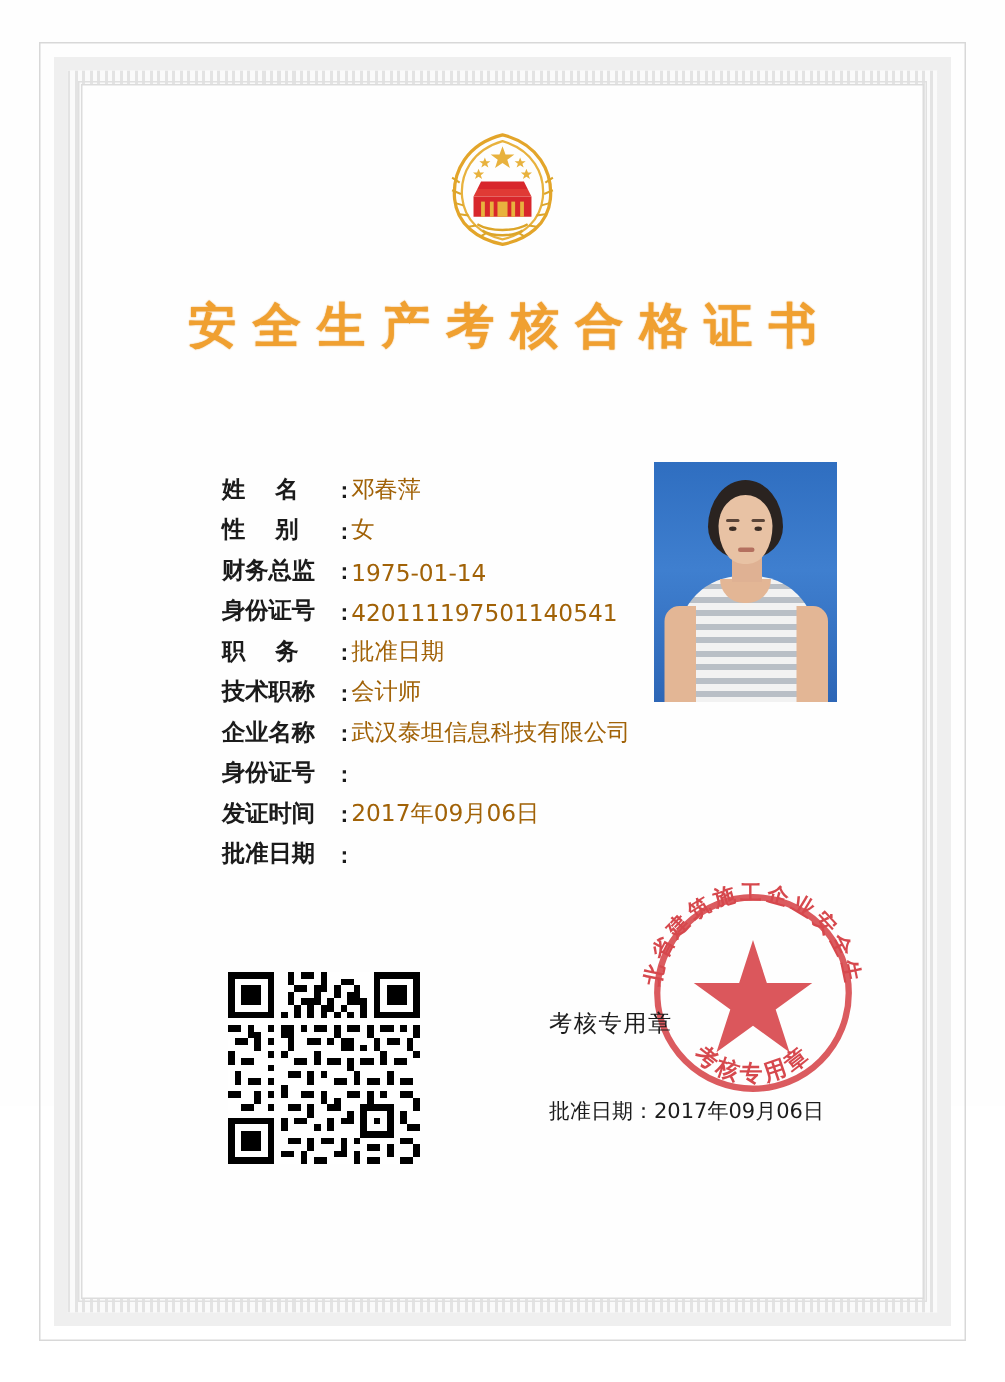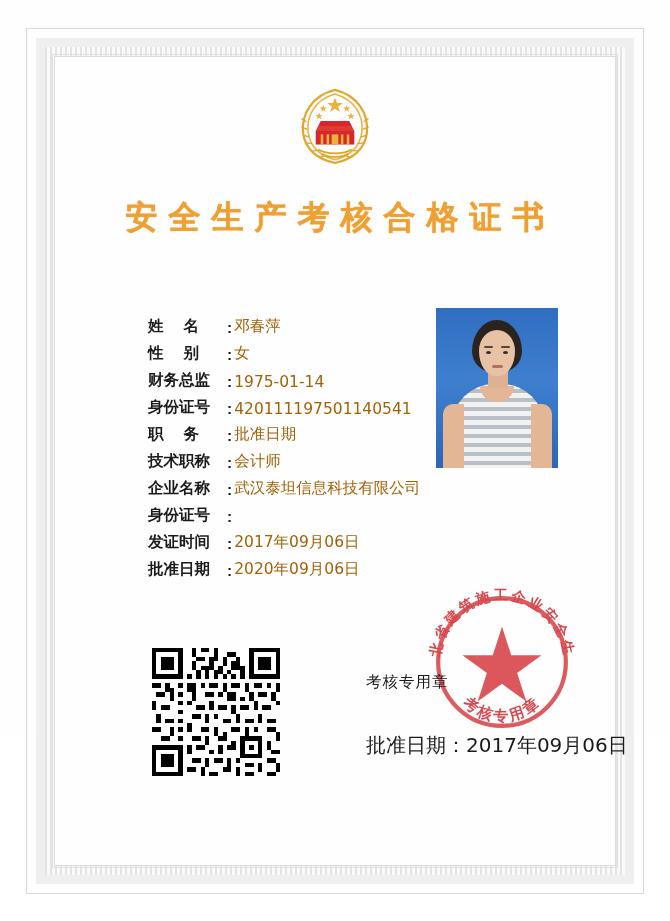--- a/index.html
+++ b/index.html
@@ -229,21 +229,21 @@
     top: 672px;
     font-size: 15.5px;
     color: #1b1b1b;
     font-family: "DejaVu Sans", "Liberation Sans", sans-serif;
     letter-spacing: 1px;
   }
   .approve {
     position: absolute;
     left: 366px;
     top: 732px;
-    font-size: 20px;
+    font-size: 14px;
     color: #1b1b1b;
     font-family: "DejaVu Sans", "Liberation Sans", sans-serif;
     white-space: nowrap;
   }
 </style>
 </head>
 <body>
 
 <div class="cert">
 
@@ -348,21 +348,20 @@
 
     <div class="field-row">
       <span class="f-label"><span class="lab-col sp-c">发证时间</span></span>
       <span class="f-colon">:</span>
       <span class="f-value">2017年09月06日</span>
     </div>
 
     <div class="field-row">
       <span class="f-label"><span class="lab-col sp-c">批准日期</span></span>
       <span class="f-colon">:</span>
-      <span class="f-value">2020年09月06日</span>
     </div>
 
   </div>
 
   <div class="photo">
     <div class="ph-body"></div>
     <div class="ph-arm-l"></div>
     <div class="ph-arm-r"></div>
     <div class="ph-chest"></div>
     <div class="ph-neck"></div>

